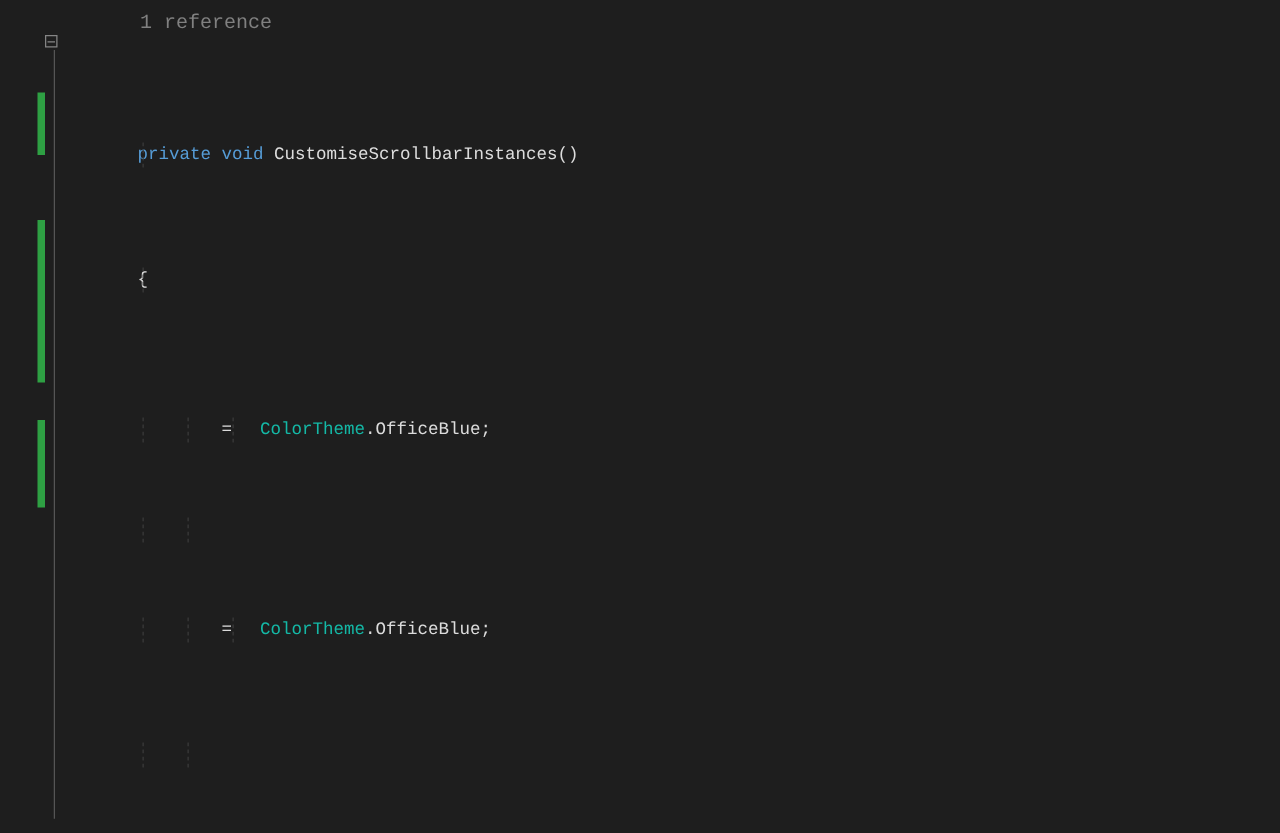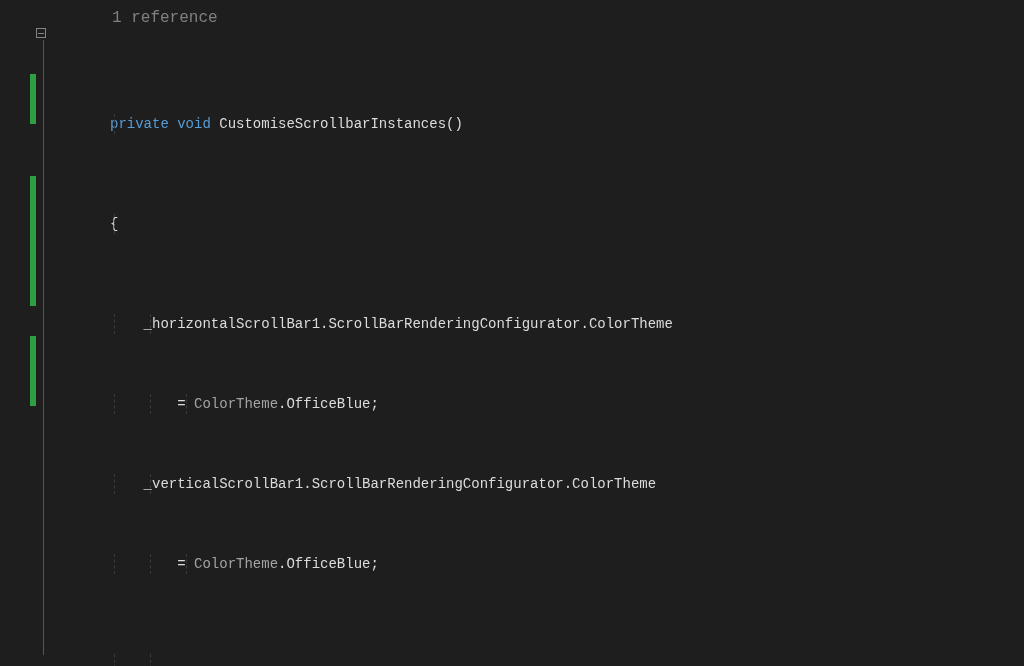--- a/index.html
+++ b/index.html
@@ -75,21 +75,21 @@
     position: absolute;
     top: 0; bottom: 0;
     border-left: 1px dashed #3b3b3b;
   }
   .ig1 { left: 4px; }
   .ig2 { left: 40px; }
   .ig3 { left: 76px; }
 
   
   .k { color: #569cd6; }      
-  .t { color: #a3a3a3; }      
+  .t { color: #14b8a6; margin-left: 14px; }      
   .id { color: #dcdcdc; }
   .p { color: #dcdcdc; }
 
 </style>
 </head>
 <body>
 
 <div class="editor">
 
   <div class="gutter">
@@ -104,25 +104,24 @@
 
   <div class="code-area">
 
     
     <div class="code-line"><span class="indent-guide ig1"></span><span class="k">private</span> <span class="k">void</span> <span class="id">CustomiseScrollbarInstances</span><span class="p">()</span></div>
 
     
     <div class="code-line"><span class="indent-guide ig1"></span><span class="p">{</span></div>
 
     
-    <div class="code-line"><span class="indent-guide ig1"></span><span class="indent-guide ig2"></span>    <span class="id">_horizontalScrollBar1.ScrollBarRenderingConfigurator.ColorTheme</span></div>
     
     <div class="code-line"><span class="indent-guide ig1"></span><span class="indent-guide ig2"></span><span class="indent-guide ig3"></span>        <span class="p">=</span> <span class="t">ColorTheme</span><span class="id">.OfficeBlue;</span></div>
     
-    <div class="code-line"><span class="indent-guide ig1"></span><span class="indent-guide ig2"></span>    <span class="id">_verticalScrollBar1.ScrollBarRenderingConfigurator.ColorTheme</span></div>
+    <div class="code-line"><span class="indent-guide ig1"></span><span class="indent-guide ig2"></span>    </div>
     
     <div class="code-line"><span class="indent-guide ig1"></span><span class="indent-guide ig2"></span><span class="indent-guide ig3"></span>        <span class="p">=</span> <span class="t">ColorTheme</span><span class="id">.OfficeBlue;</span></div>
 
     
     <div class="code-line"><span class="indent-guide ig1"></span><span class="indent-guide ig2"></span></div>
 
     
     
     
     

